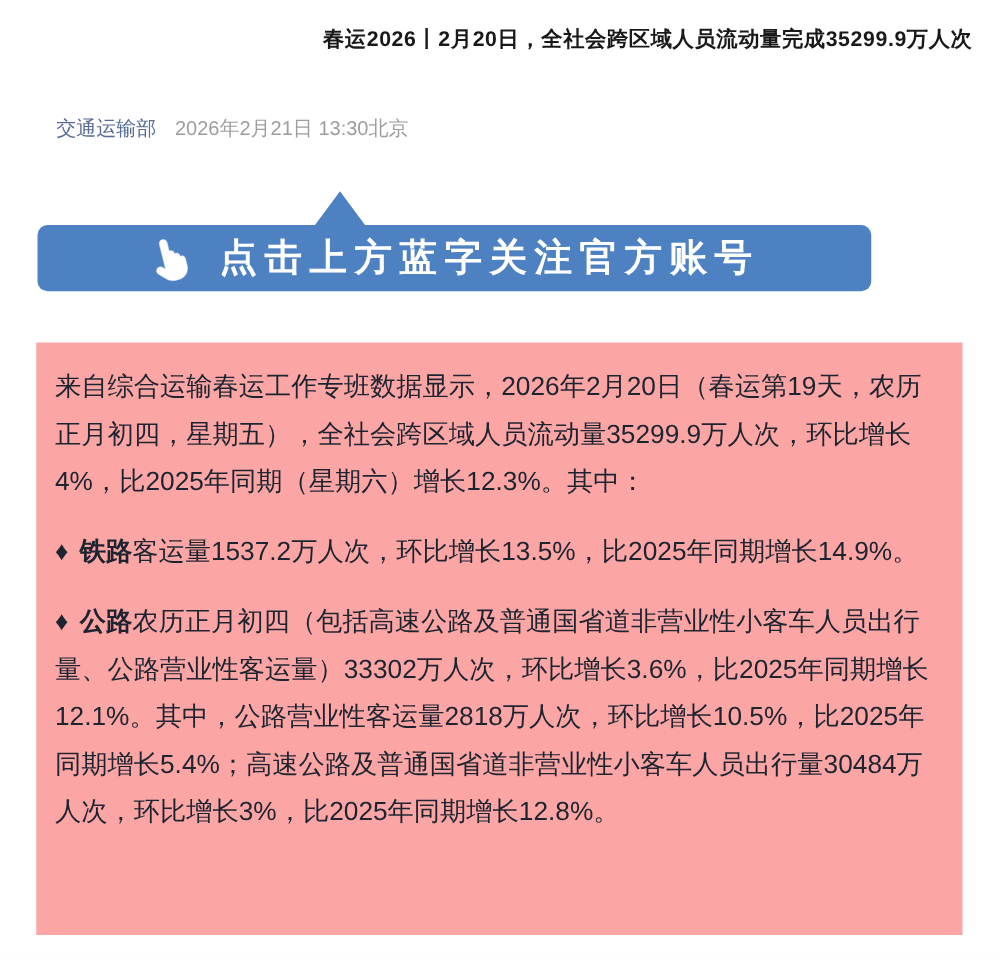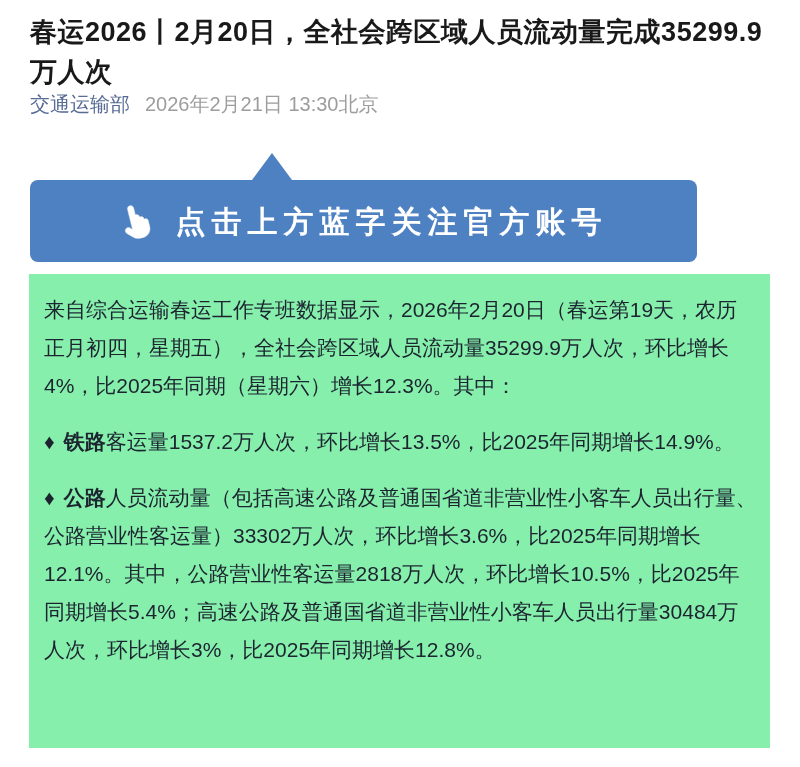--- a/index.html
+++ b/index.html
@@ -3,41 +3,42 @@
 <meta charset="utf-8">
 <style>
   * { margin:0; padding:0; box-sizing:border-box; }
   html,body { background:#fff; }
   #page {
     position:relative; width:800px; height:767px; background:#fff;
     font-family:"Liberation Sans","DejaVu Sans",sans-serif; overflow:hidden;
   }
   .article-title {
     position:absolute; left:30px; top:12px; width:748px;
-    font-size:27px; font-weight:700; line-height:40px; color:#191919;
+    font-size:17px; font-weight:700; line-height:40px; color:#191919;
     letter-spacing:0.5px;
+    text-align:right;
   }
   .byline {
-    position:absolute; left:30px; top:93px; display:flex; align-items:center;
-    font-size:20px; line-height:22px;
+    position:absolute; left:45px; top:93px; display:flex; align-items:center;
+    font-size:16px; line-height:22px;
   }
   .byline .author { color:#576b95; margin-right:15px; cursor:pointer; }
   .byline .meta { color:#9d9d9d; }
   .byline .loc { }
 
   .banner-section { position:absolute; left:0; top:0; width:800px; }
   .pointer-triangle {
     position:absolute; left:252px; top:153px;
     width:0; height:0;
     border-left:20px solid transparent;
     border-right:20px solid transparent;
     border-bottom:27px solid #4e81c2;
   }
   .follow-banner {
-    position:absolute; left:30px; top:180px; width:667px; height:82px;
+    position:absolute; left:30px; top:180px; width:667px; height:53px;
     background:#4e81c2; border-radius:8px;
     display:flex; align-items:center; justify-content:center;
     cursor:pointer;
   }
   .hand-icon { width:30px; height:38px; margin-right:26px; transform:rotate(-14deg); margin-top:2px; flex:0 0 auto; }
   .banner-label {
     color:#ffffff; font-size:30px; font-weight:700; letter-spacing:6px;
     line-height:63px; white-space:nowrap;
   }
 
@@ -66,25 +67,25 @@
   <div class="banner-section">
     <div class="pointer-triangle" style="border-bottom-color: rgb(78, 129, 194);"></div>
     <div class="follow-banner" style="background: rgb(78, 129, 194);">
       <svg class="hand-icon" viewBox="0 0 448 512" aria-hidden="true">
         <path fill="#ffffff" stroke="#cddcf0" stroke-width="6" d="M160 48c0-26.5 21.5-48 48-48s48 21.5 48 48v104h8c26.5 0 48 21.5 48 48 4.6-1.9 9.7-3 15-3 22.1 0 40 17.9 40 40v10c4.7-1.9 9.8-3 15-3 22.1 0 40 17.9 40 40v92c0 75.1-60.9 136-136 136h-42.3c-38.2 0-74.8-15.2-101.8-42.1L63.6 391.6c-18.7-18.7-18.7-49.1 0-67.9 18.7-18.7 49.1-18.7 67.9 0l28.5 28.5V48z"></path>
       </svg>
       <span class="banner-label" style="color: rgb(255, 255, 255);">点击上方蓝字关注官方账号</span>
     </div>
   </div>
 
-  <div class="content-box" style="background: #86efac; color: rgb(28, 36, 48);">
+  <div class="content-box" style="background: #fca5a5; color: rgb(28, 36, 48);">
     <p>来自综合运输春运工作专班数据显示，2026年2月20日（春运第19天，农历正月初四，星期五），全社会跨区域人员流动量35299.9万人次，环比增长4%，比2025年同期（星期六）增长12.3%。其中：</p>
     <div>
   <p><span class="bullet-marker">♦</span><span class="bullet-term">铁路</span><span>客运量1537.2万人次，环比增长13.5%，比2025年同期增长14.9%。</span></p>
 
-  <p><span class="bullet-marker">♦</span><span class="bullet-term">公路</span><span>人员流动量（包括高速公路及普通国省道非营业性小客车人员出行量、公路营业性客运量）33302万人次，环比增长3.6%，比2025年同期增长12.1%。其中，公路营业性客运量2818万人次，环比增长10.5%，比2025年同期增长5.4%；高速公路及普通国省道非营业性小客车人员出行量30484万人次，环比增长3%，比2025年同期增长12.8%。</span></p>
+  <p><span class="bullet-marker">♦</span><span class="bullet-term">公路</span><span>农历正月初四（包括高速公路及普通国省道非营业性小客车人员出行量、公路营业性客运量）33302万人次，环比增长3.6%，比2025年同期增长12.1%。其中，公路营业性客运量2818万人次，环比增长10.5%，比2025年同期增长5.4%；高速公路及普通国省道非营业性小客车人员出行量30484万人次，环比增长3%，比2025年同期增长12.8%。</span></p>
 
 
   <p></p>
 </div>
   </div>
 
 </div>
 
 </body></html>

